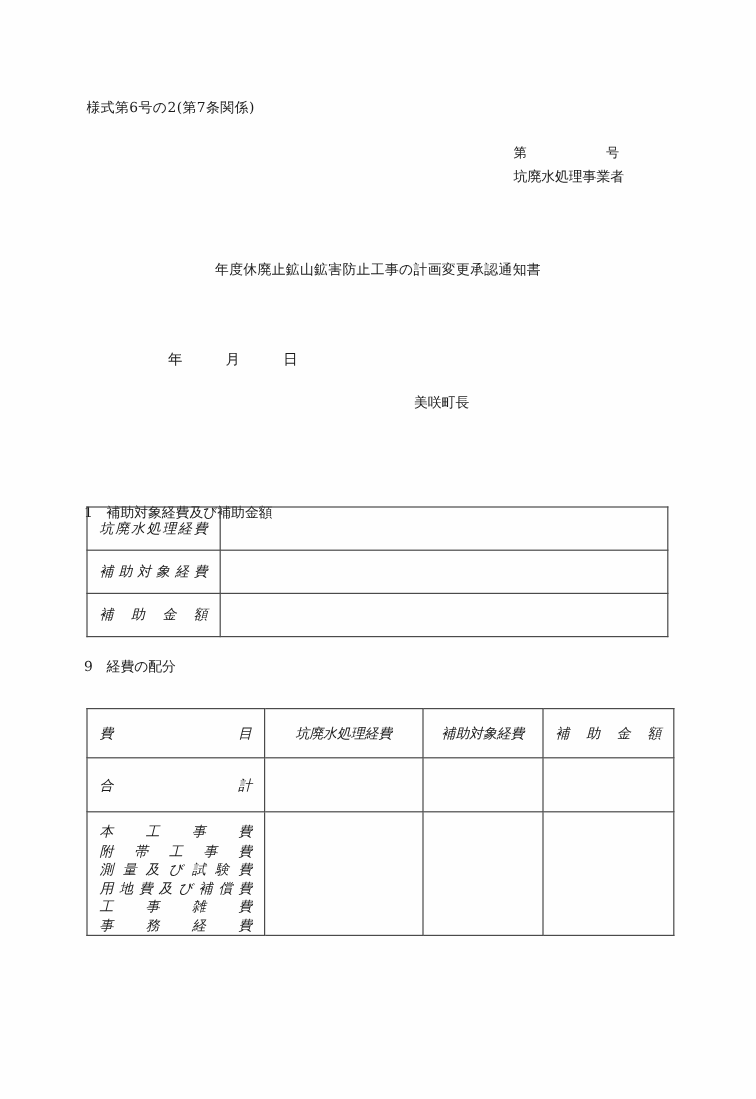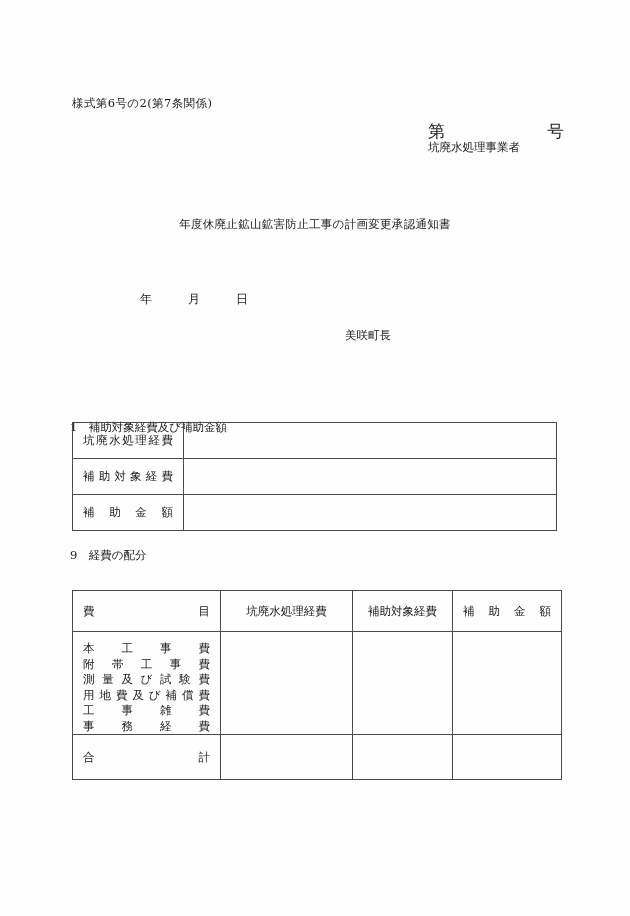--- a/index.html
+++ b/index.html
@@ -22,27 +22,26 @@
   }
 
   
   .form-no {
     position: absolute;
     left: 72px;
     top: 82px;
     font-size: 11.5px;
     letter-spacing: 0.4px;
     white-space: nowrap;
-    margin-top: 14px;
   }
   .doc-number {
     position: absolute;
     left: 428px;
     top: 120px;
-    font-size: 17px;
+    font-size: 11px;
     white-space: pre;
   }
   .recipient {
     position: absolute;
     left: 428px;
     top: 140px;
     font-size: 11.5px;
     white-space: nowrap;
   }
   .doc-title {
@@ -101,20 +100,21 @@
     position: absolute;
     border-collapse: collapse;
     table-layout: fixed;
     font-size: 11.5px;
   }
   table td, table th {
     border: 1px solid #4a4a4a;
     padding: 0;
     font-weight: normal;
     vertical-align: middle;
+    font-style: italic;
   }
 
   
   .just {
     display: block;
     text-align: justify;
     text-align-last: justify;
     text-justify: inter-character;
     padding: 0 10px;
     line-height: 17px;
@@ -214,39 +214,39 @@
         </th>
         <th class="col-target">
           <span class="ctr">補助対象経費</span>
         </th>
         <th class="col-amount">
           <span class="just">補助金額</span>
         </th>
       </tr>
     </thead>
     <tbody>
+      <tr>
+        <td class="total-cell">
+          <span class="just">合計</span>
+        </td>
+        <td class="total-cell"></td>
+        <td class="total-cell"></td>
+        <td class="total-cell"></td>
+      </tr>
       <tr>
         <td class="items-cell">
           <div class="items-list">
             <span class="just">本工事費</span>
             <span class="just">附帯工事費</span>
             <span class="just">測量及び試験費</span>
             <span class="just">用地費及び補償費</span>
             <span class="just">工事雑費</span>
             <span class="just">事務経費</span>
           </div>
         </td>
         <td class="items-cell"></td>
         <td class="items-cell"></td>
         <td class="items-cell"></td>
       </tr>
-      <tr>
-        <td class="total-cell">
-          <span class="just">合計</span>
-        </td>
-        <td class="total-cell"></td>
-        <td class="total-cell"></td>
-        <td class="total-cell"></td>
-      </tr>
     </tbody>
   </table>
 
 </div>
 
 </body></html>

